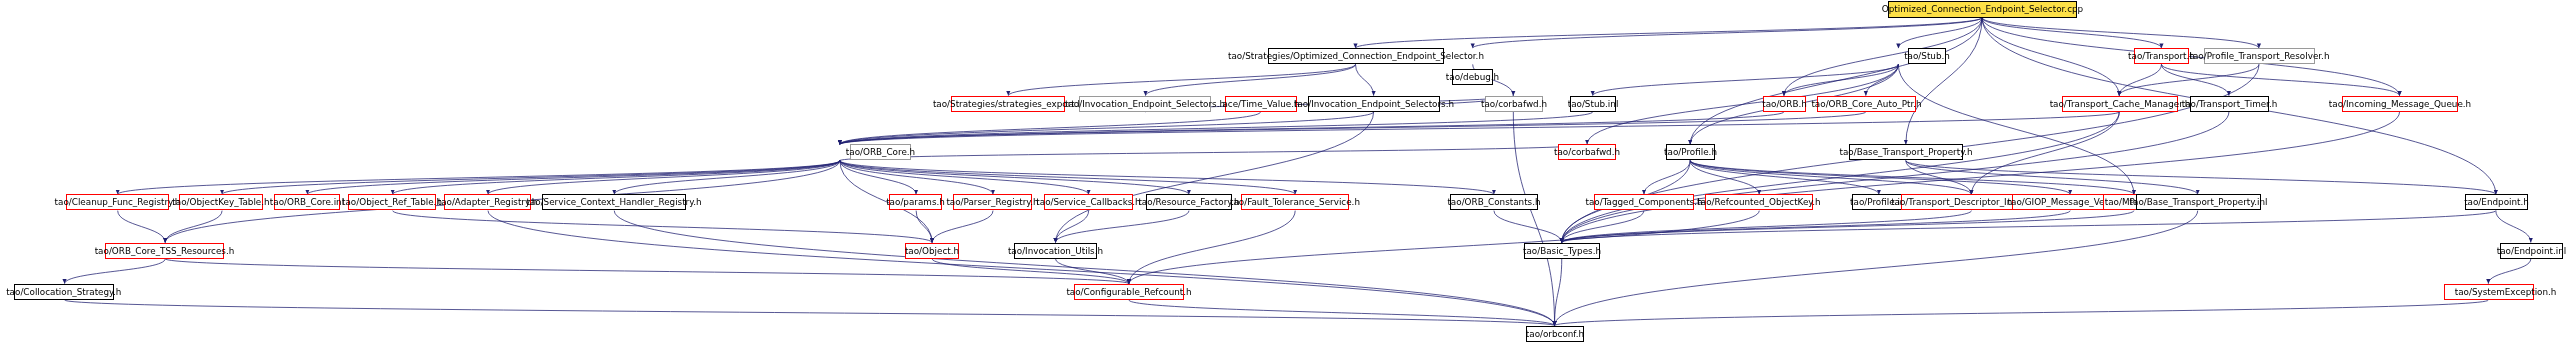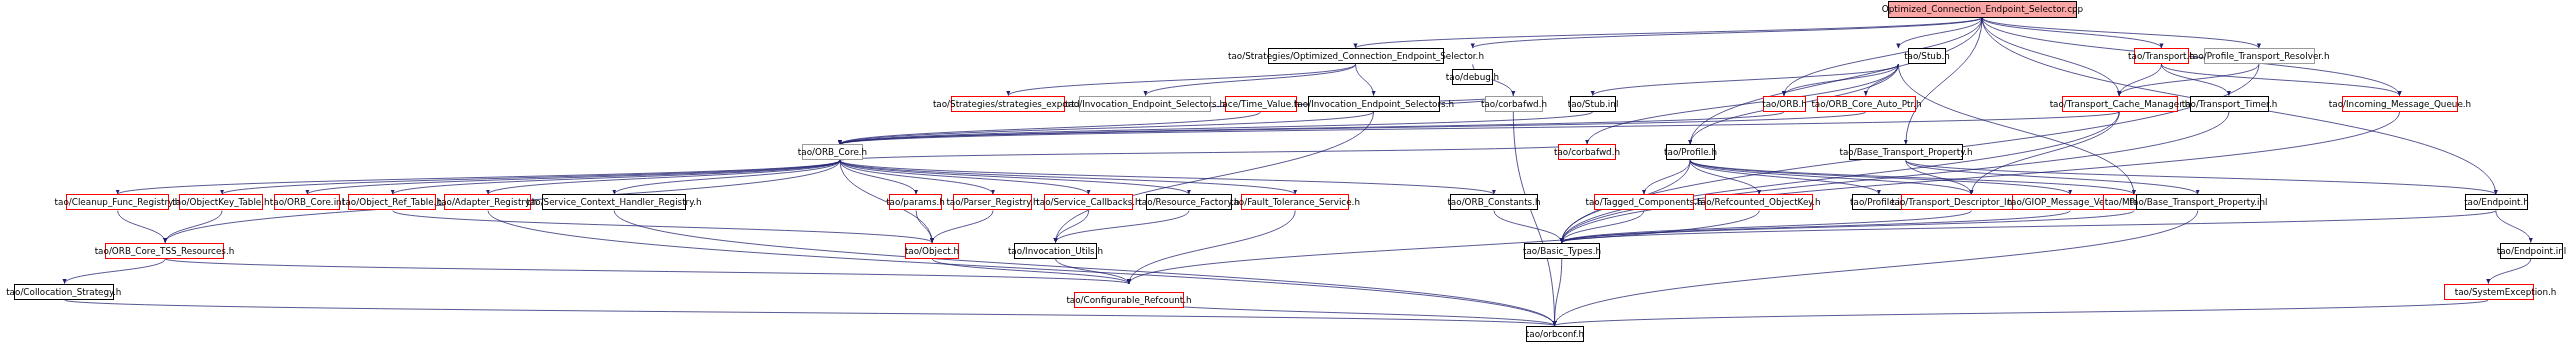--- a/index.html
+++ b/index.html
@@ -21,21 +21,21 @@
     color:#000000;
     font-size:8.8px;
     line-height:15px;
     white-space:nowrap;
     letter-spacing:0px;
     padding:0 3.8px;
   }
   .node.red{border-color:#ff0000;}
   .node.black{border-color:#000000;}
   .node.grey{border-color:#9a9a9a;}
-  .node.root{background:#fca5a5;border-color:#000000;}
+  .node.root{background:#fde047;border-color:#000000;}
 </style>
 </head>
 <body>
 
 <div id="canvas">
   <svg id="edges" viewBox="0 0 4119 560" width="2576" height="350">
       <defs>
         <marker id="arr" viewBox="0 0 10 10" refX="9" refY="5" markerWidth="7" markerHeight="7" orient="auto-start-reverse">
           <path d="M0,1 L9,5 L0,9 z" fill="#1f1f70"></path>
         </marker>
@@ -144,21 +144,21 @@
     <div class="node grey" style="left: 1079px; top: 96px; width: 132px;">tao/Invocation_Endpoint_Selectors.h</div>
     <div class="node red" style="left: 1225px; top: 96px; width: 72px;">ace/Time_Value.h</div>
     <div class="node black" style="left: 1308px; top: 96px; width: 132px;">tao/Invocation_Endpoint_Selectors.h</div>
     <div class="node grey" style="left: 1485px; top: 96px; width: 58px;">tao/corbafwd.h</div>
     <div class="node black" style="left: 1570px; top: 96px; width: 46px;">tao/Stub.inl</div>
     <div class="node red" style="left: 1763px; top: 96px; width: 43px;">tao/ORB.h</div>
     <div class="node red" style="left: 1817px; top: 96px; width: 99px;">tao/ORB_Core_Auto_Ptr.h</div>
     <div class="node red" style="left: 2062px; top: 96px; width: 116px;">tao/Transport_Cache_Manager.h</div>
     <div class="node black" style="left: 2190px; top: 96px; width: 79px;">tao/Transport_Timer.h</div>
     <div class="node red" style="left: 2342px; top: 96px; width: 116px;">tao/Incoming_Message_Queue.h</div>
-    <div class="node grey" style="left: 802px; top: 144px; width: 61px;">tao/ORB_Core.h</div>
+    <div class="node grey" style="left: 850px; top: 144px; width: 61px;">tao/ORB_Core.h</div>
     <div class="node red" style="left: 1558px; top: 144px; width: 58px;">tao/corbafwd.h</div>
     <div class="node black" style="left: 1666px; top: 144px; width: 49px;">tao/Profile.h</div>
     <div class="node black" style="left: 1849px; top: 144px; width: 114px;">tao/Base_Transport_Property.h</div>
     <div class="node red" style="left: 66px; top: 194px; width: 103px;">tao/Cleanup_Func_Registry.h</div>
     <div class="node red" style="left: 179px; top: 194px; width: 84px;">tao/ObjectKey_Table.h</div>
     <div class="node red" style="left: 274px; top: 194px; width: 66px;">tao/ORB_Core.inl</div>
     <div class="node red" style="left: 348px; top: 194px; width: 88px;">tao/Object_Ref_Table.h</div>
     <div class="node red" style="left: 444px; top: 194px; width: 87px;">tao/Adapter_Registry.h</div>
     <div class="node black" style="left: 542px; top: 194px; width: 144px;">tao/Service_Context_Handler_Registry.h</div>
     <div class="node red" style="left: 889px; top: 194px; width: 53px;">tao/params.h</div>
@@ -174,17 +174,17 @@
     <div class="node red" style="left: 2012px; top: 194px; width: 118px;">tao/GIOP_Message_Version.h</div>
     <div class="node red" style="left: 2103px; top: 194px; width: 64px;">tao/MProfile.h</div>
     <div class="node black" style="left: 2136px; top: 194px; width: 125px;">tao/Base_Transport_Property.inl</div>
     <div class="node black" style="left: 2465px; top: 194px; width: 63px;">tao/Endpoint.h</div>
     <div class="node red" style="left: 105px; top: 243px; width: 119px;">tao/ORB_Core_TSS_Resources.h</div>
     <div class="node red" style="left: 905px; top: 243px; width: 54px;">tao/Object.h</div>
     <div class="node black" style="left: 1014px; top: 243px; width: 83px;">tao/Invocation_Utils.h</div>
     <div class="node black" style="left: 1524px; top: 243px; width: 76px;">tao/Basic_Types.h</div>
     <div class="node black" style="left: 2500px; top: 243px; width: 63px;">tao/Endpoint.inl</div>
     <div class="node black" style="left: 13.8px; top: 284px; width: 100px;">tao/Collocation_Strategy.h</div>
-    <div class="node red" style="left: 1074px; top: 284px; width: 110px; margin-top: 8px;">tao/Configurable_Refcount.h</div>
+    <div class="node red" style="left: 1074px; top: 284px; width: 110px;">tao/Configurable_Refcount.h</div>
     <div class="node red" style="left: 2444px; top: 284px; width: 90px; padding-left: 37px;">tao/SystemException.h</div>
     <div class="node black" style="left: 1526px; top: 326px; width: 58px;">tao/orbconf.h</div>
   </div>
 
 
 </body></html>

